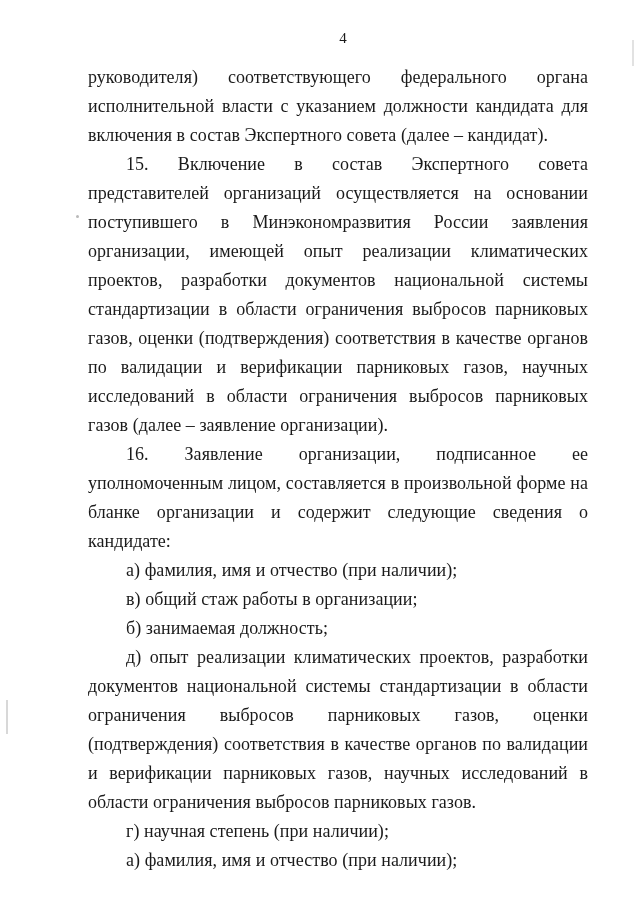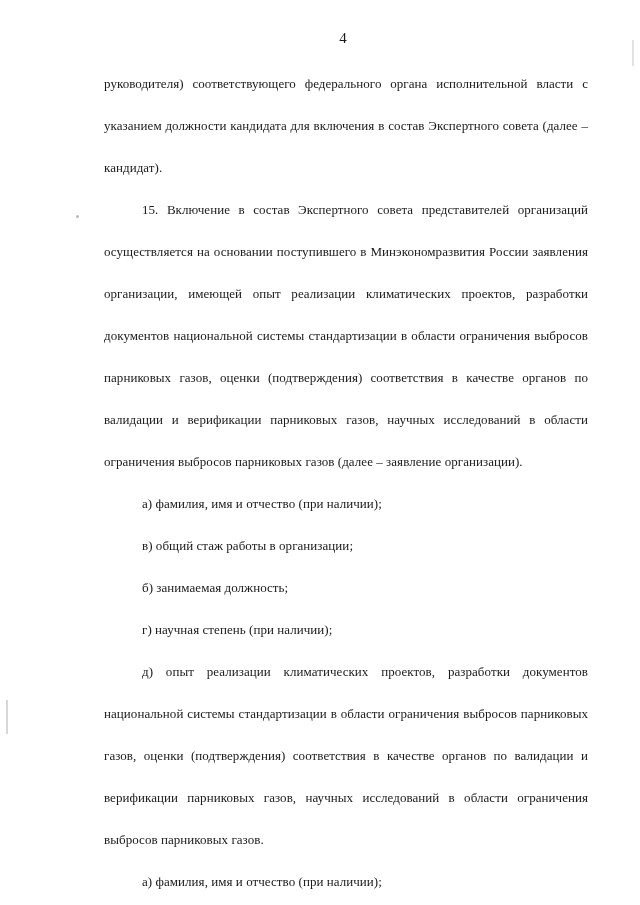--- a/index.html
+++ b/index.html
@@ -23,23 +23,23 @@
     padding: 30px 52px 0 88px;
   }
   .page-number {
     text-align: center;
     font-size: 15px;
     margin: 0 0 16px 0;
     padding-left: 10px;
     letter-spacing: 0.2px;
   }
   .body-text p {
-    margin: 0 0 0 16px;
-    font-size: 13px;
-    line-height: 42px;
+    margin: 0 0 0 0;
+    font-size: 18px;
+    line-height: 29px;
     text-align: justify;
     text-justify: inter-word;
     text-indent: 0;
     letter-spacing: 0.05px;
   }
   .body-text p.indent {
     text-indent: 38px;
   }
   
   .speck {
@@ -66,29 +66,30 @@
   <div class="edge-mark" style="left:632px; top:40px; width:2px; height:26px; background:#e2e2e2;"></div>
 
   <div class="page-inner">
     <div class="page-number">4</div>
 
     <div class="body-text">
       <p>руководителя) соответствующего федерального органа исполнительной власти с указанием должности кандидата для включения в состав Экспертного совета (далее – кандидат).</p>
 
       <p class="indent">15. Включение в состав Экспертного совета представителей организаций осуществляется на основании поступившего в Минэкономразвития России заявления организации, имеющей опыт реализации климатических проектов, разработки документов национальной системы стандартизации в области ограничения выбросов парниковых газов, оценки (подтверждения) соответствия в качестве органов по валидации и верификации парниковых газов, научных исследований в области ограничения выбросов парниковых газов (далее – заявление организации).</p>
 
+      <p class="indent">16. Заявление организации, подписанное ее уполномоченным лицом, составляется в произвольной форме на бланке организации и содержит следующие сведения о кандидате:</p>
 
       <p class="indent">а) фамилия, имя и отчество (при наличии);</p>
 
       <p class="indent">в) общий стаж работы в организации;</p>
 
       <p class="indent">б) занимаемая должность;</p>
 
+      <p class="indent">д) опыт реализации климатических проектов, разработки документов национальной системы стандартизации в области ограничения выбросов парниковых газов, оценки (подтверждения) соответствия в качестве органов по валидации и верификации парниковых газов, научных исследований в области ограничения выбросов парниковых газов.</p>
+
       <p class="indent">г) научная степень (при наличии);</p>
-
-      <p class="indent">д) опыт реализации климатических проектов, разработки документов национальной системы стандартизации в области ограничения выбросов парниковых газов, оценки (подтверждения) соответствия в качестве органов по валидации и верификации парниковых газов, научных исследований в области ограничения выбросов парниковых газов.</p>
 
 
       <p class="indent">а) фамилия, имя и отчество (при наличии);</p>
 
     </div>
   </div>
 </div>
 
 </body></html>

